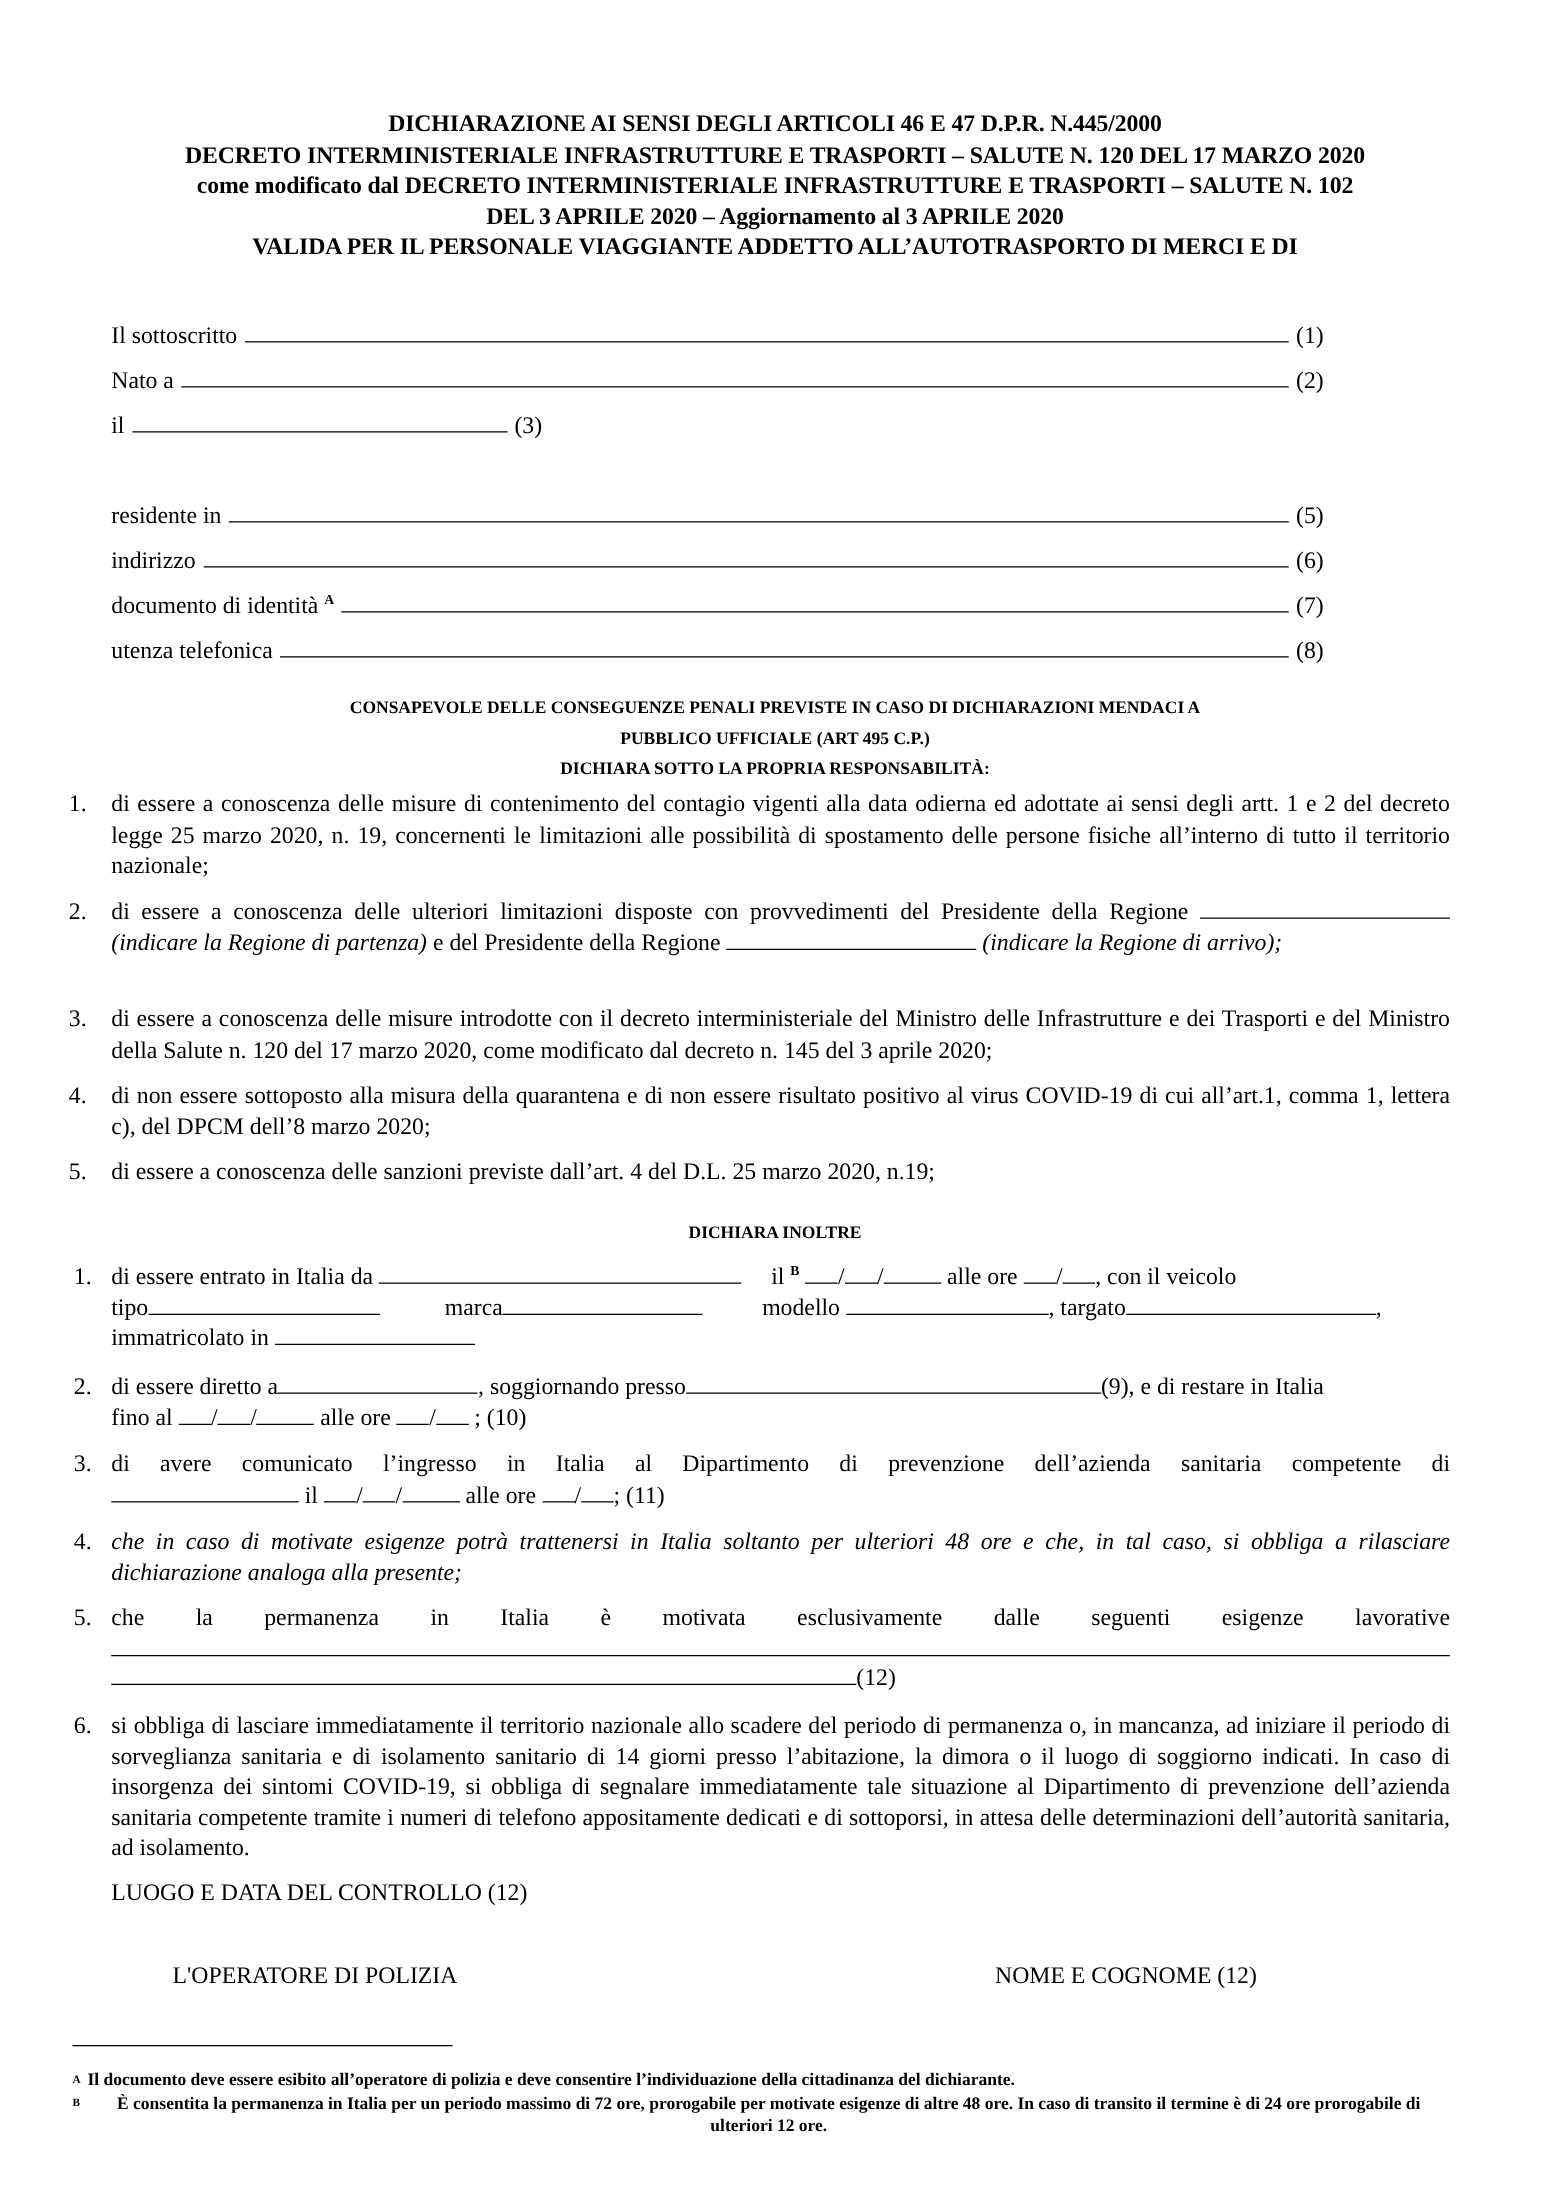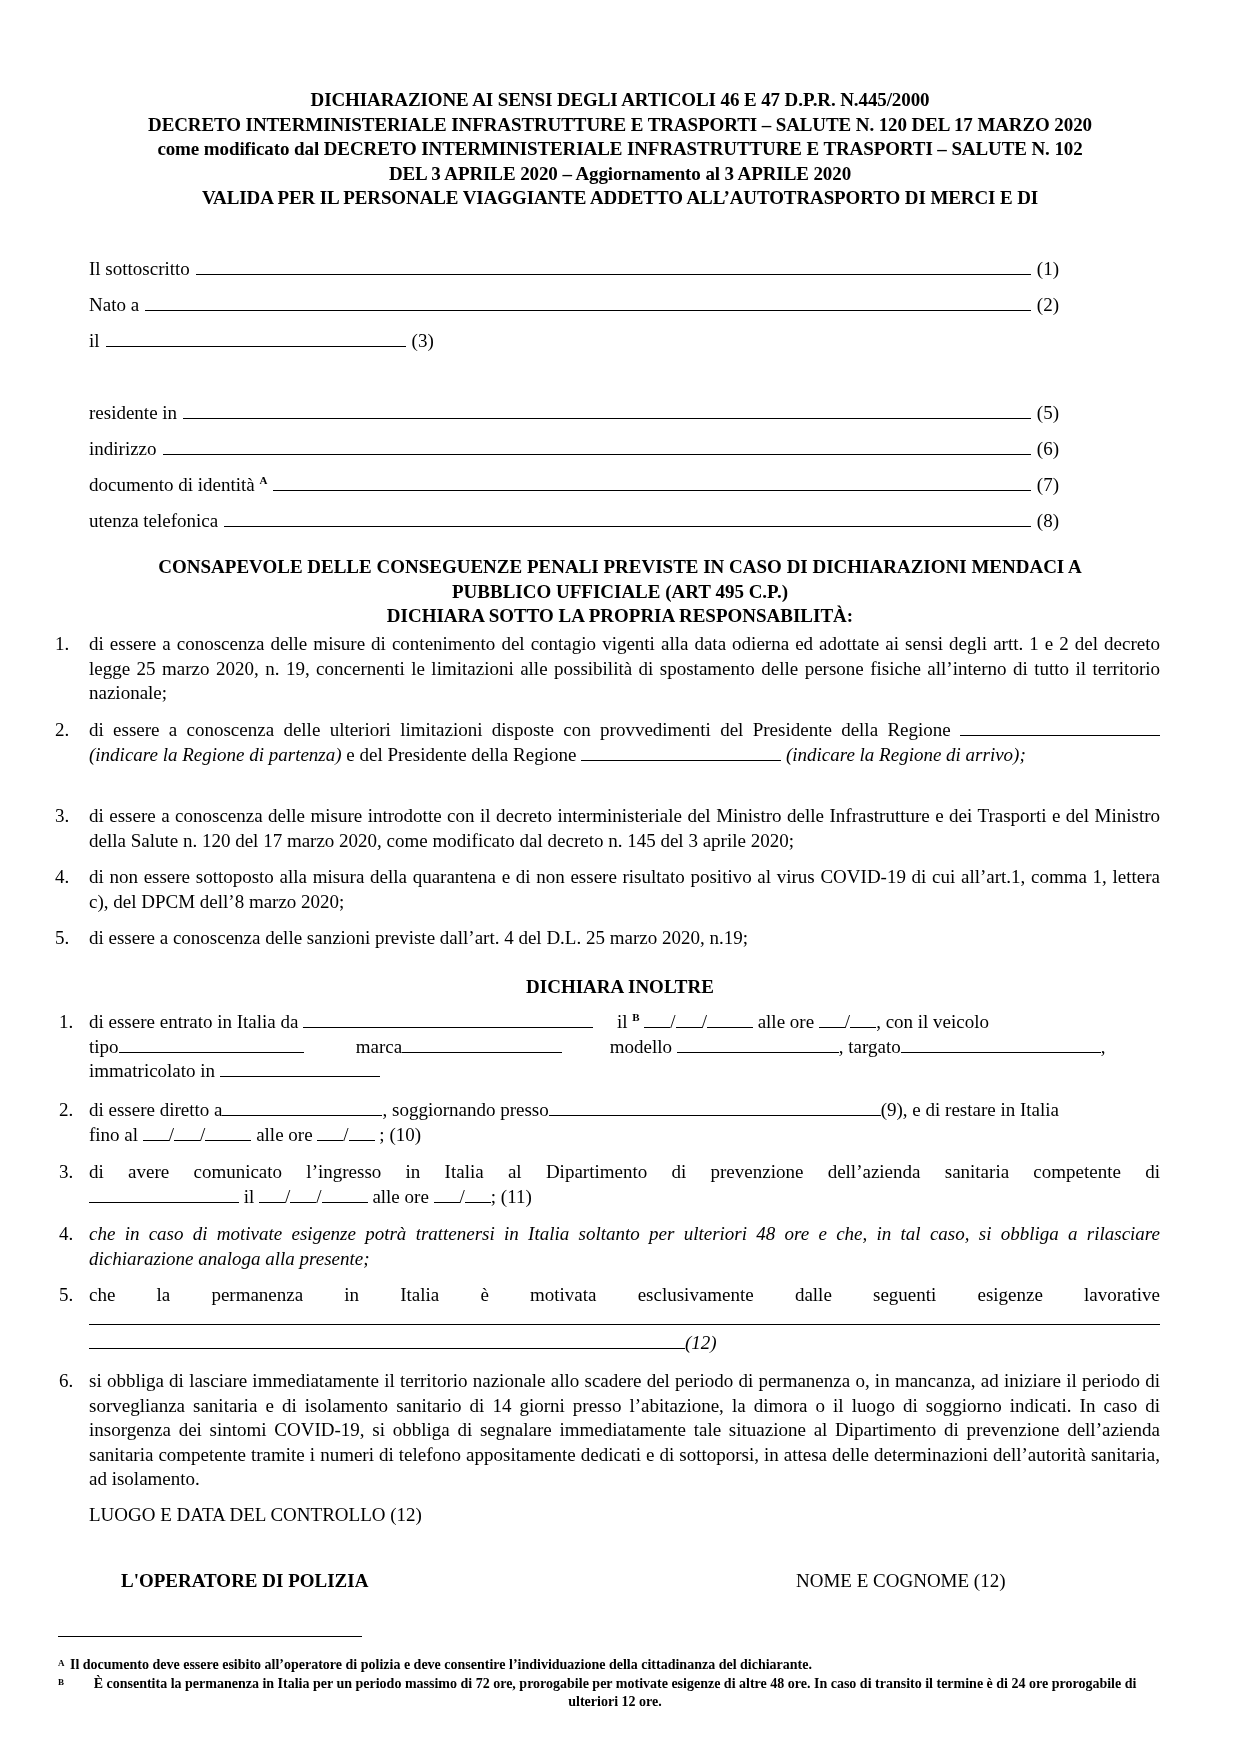--- a/index.html
+++ b/index.html
@@ -17,21 +17,21 @@
     position: absolute; left: 89px; width: 970px; font-size: 19px;
     display: flex; align-items: baseline; white-space: nowrap;
   }
   .field .lbl { flex: 0 0 auto; }
   .field .line { flex: 1 1 auto; border-bottom: 1.3px solid #000; margin: 0 6px; height: 14px; }
   .field .num { flex: 0 0 auto; }
   .field.short .line { flex: 0 0 300px; }
   sup { font-size: 11px; font-weight: bold; vertical-align: 7px; line-height: 0; }
   .sec {
     position: absolute; left: 80px; width: 1080px; text-align: center;
-    font-weight: bold; font-size: 19px; line-height: 24.5px;
+    font-weight: bold; font-size: 14px; line-height: 24.5px;
   }
   .item {
     position: absolute; left: 55px; width: 1105px; font-size: 19px; line-height: 24.5px;
   }
   .item .n { position: absolute; left: 0; top: 0; }
   .item .t { margin-left: 34px; text-align: justify; }
   .item2 .t { margin-left: 34px; }
   .item2 .n { left: 4px; }
   .u { display: inline-block; border-bottom: 1.3px solid #000; height: 14px; vertical-align: baseline; }
   .it { font-style: italic; }
@@ -181,33 +181,33 @@
   <div class="item item2" style="top:1222px;">
     <span class="n">4.</span>
     <div class="t" style="text-align:justify;font-style:italic;">che in caso di motivate esigenze potrà trattenersi in Italia soltanto per ulteriori 48 ore e che, in tal caso, si obbliga a rilasciare dichiarazione analoga alla presente;</div>
   </div>
 
   <div class="item item2" style="top:1283px;">
     <span class="n">5.</span>
     <div class="t" style="text-align:justify; text-align-last:justify;">
       <span>che la permanenza in Italia è motivata esclusivamente dalle seguenti esigenze lavorative</span>
     </div>
-    <div style="margin-left:34px; margin-top:2px;font-style:italic;">
+    <div style="margin-left:34px; margin-top:2px;">
       <div class="u" style="width:1071px; display:block;"></div>
       <div style="margin-top:6px;"><span class="u" style="width:596px;"></span><span>(12)</span></div>
     </div>
   </div>
 
   <div class="item item2" style="top:1369px;">
     <span class="n">6.</span>
     <div class="t" style="text-align:justify;">si obbliga di lasciare immediatamente il territorio nazionale allo scadere del periodo di permanenza o, in mancanza, ad iniziare il periodo di sorveglianza sanitaria e di isolamento sanitario di 14 giorni presso l’abitazione, la dimora o il luogo di soggiorno indicati. In caso di insorgenza dei sintomi COVID-19, si obbliga di segnalare immediatamente tale situazione al Dipartimento di prevenzione dell’azienda sanitaria competente tramite i numeri di telefono appositamente dedicati e di sottoporsi, in attesa delle determinazioni dell’autorità sanitaria, ad isolamento.</div>
   </div>
 
   <div class="plain" style="left:89px; top:1504px;">LUOGO E DATA DEL CONTROLLO (12)</div>
-  <div class="plain" style="left:121px; top:1570px;font-weight:bold;">L'OPERATORE DI POLIZIA</div>
+  <div class="plain" style="left:138px; top:1570px;">L'OPERATORE DI POLIZIA</div>
   <div class="plain" style="left:796px; top:1570px;">NOME E COGNOME (12)</div>
 
   <div class="fnrule"></div>
   <div class="fn" style="top:1656px;">
     <sup>A</sup>
     <div class="t">Il documento deve essere esibito all’operatore di polizia e deve consentire l’individuazione della cittadinanza del dichiarante.</div>
   </div>
   <div class="fn" style="top:1675px;">
     <sup>B</sup>
     <div class="t" style="width:1090px;text-align:center;">È consentita la permanenza in Italia per un periodo massimo di 72 ore, prorogabile per motivate esigenze di altre 48 ore. In caso di transito il termine è di 24 ore prorogabile di ulteriori 12 ore.</div>

